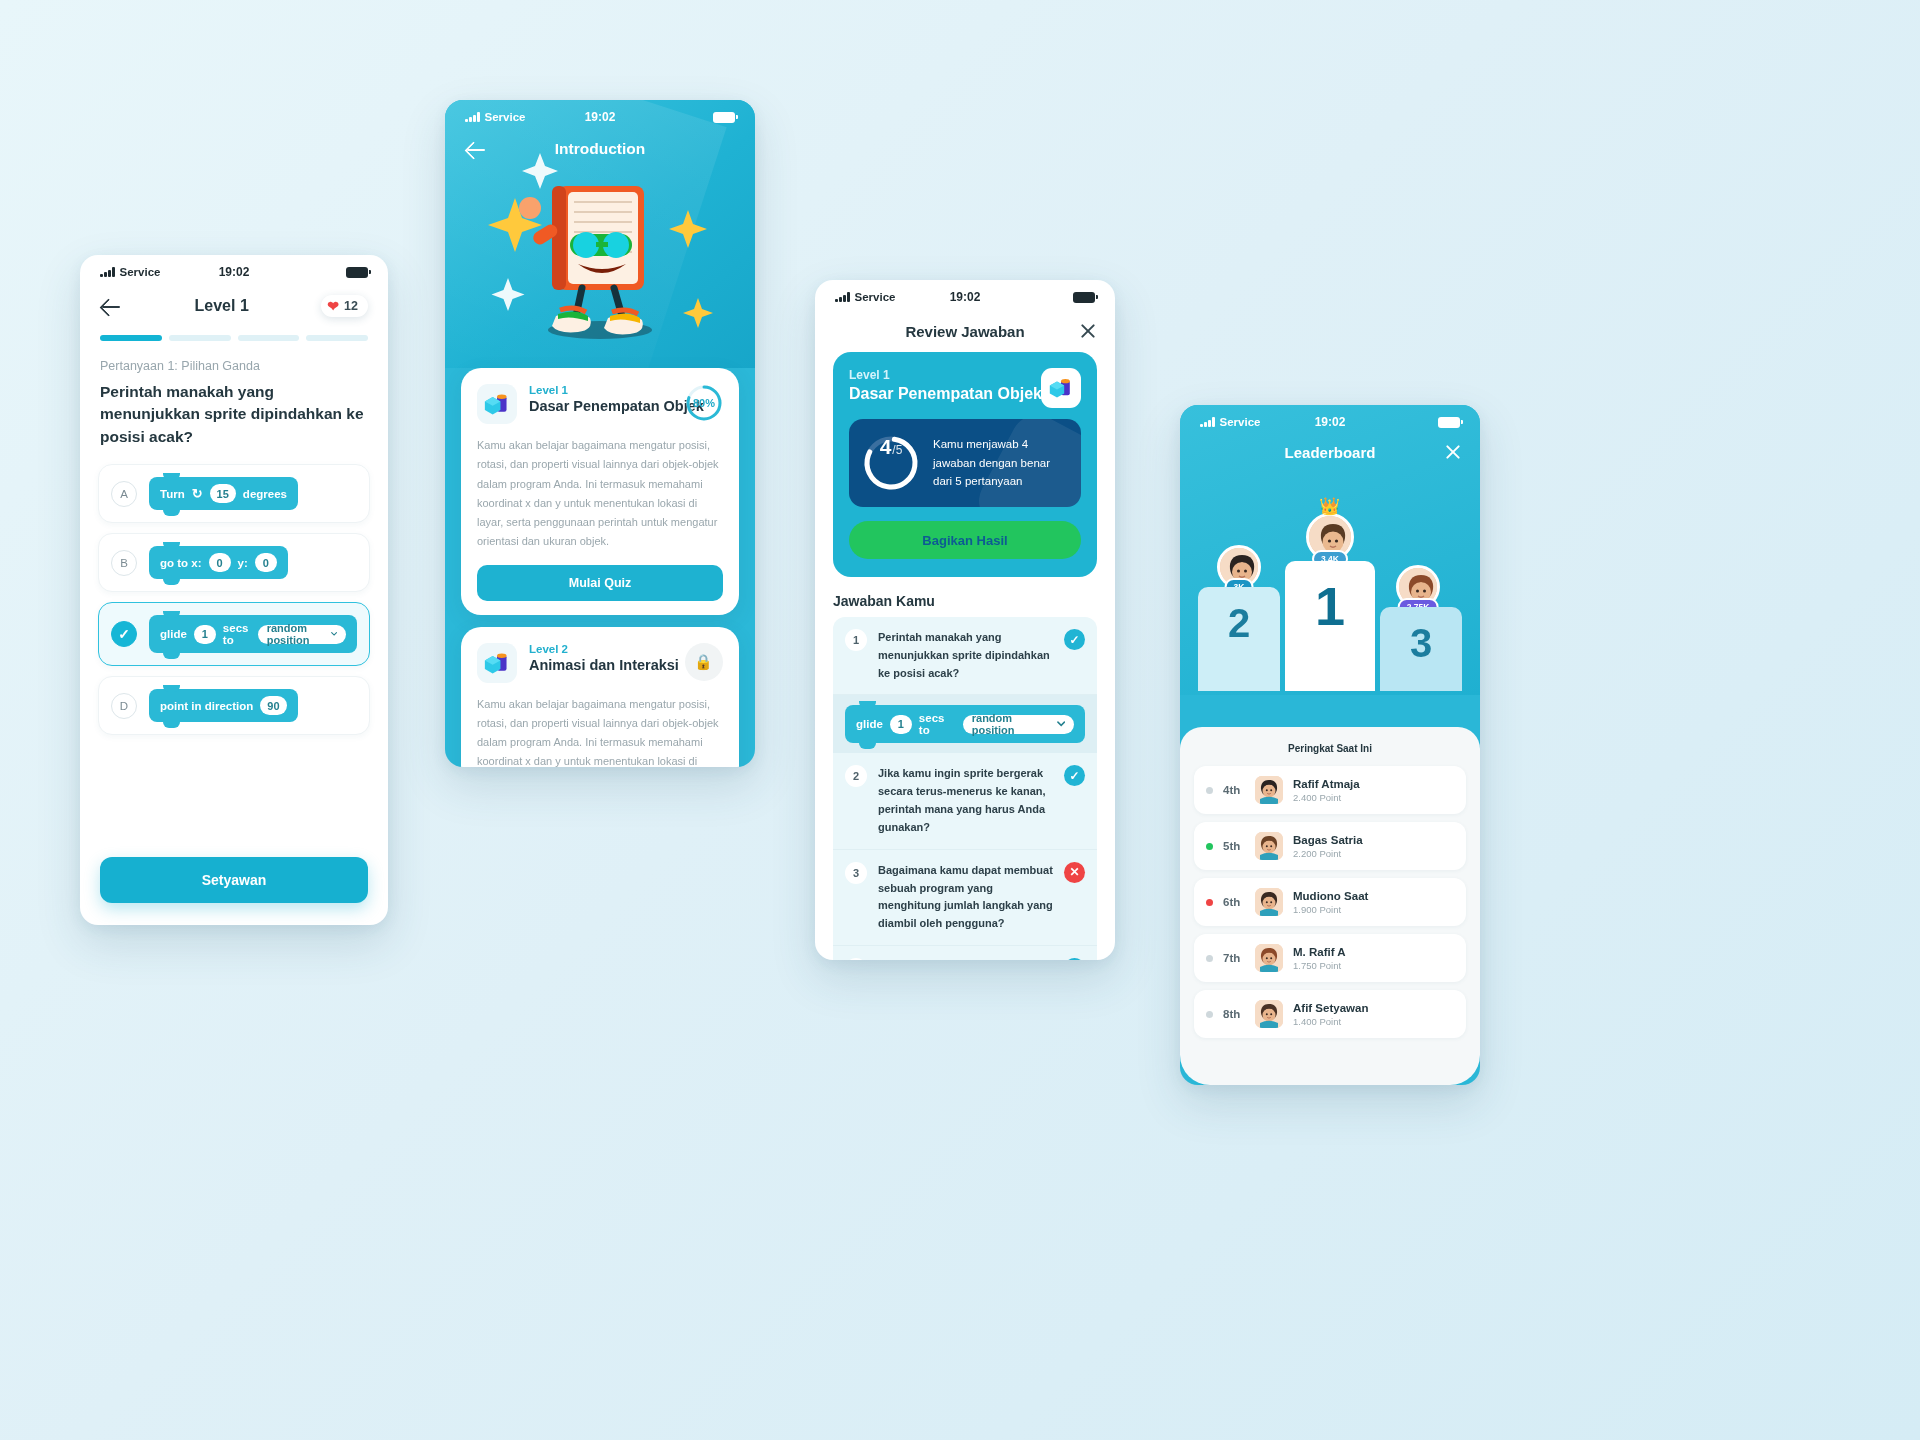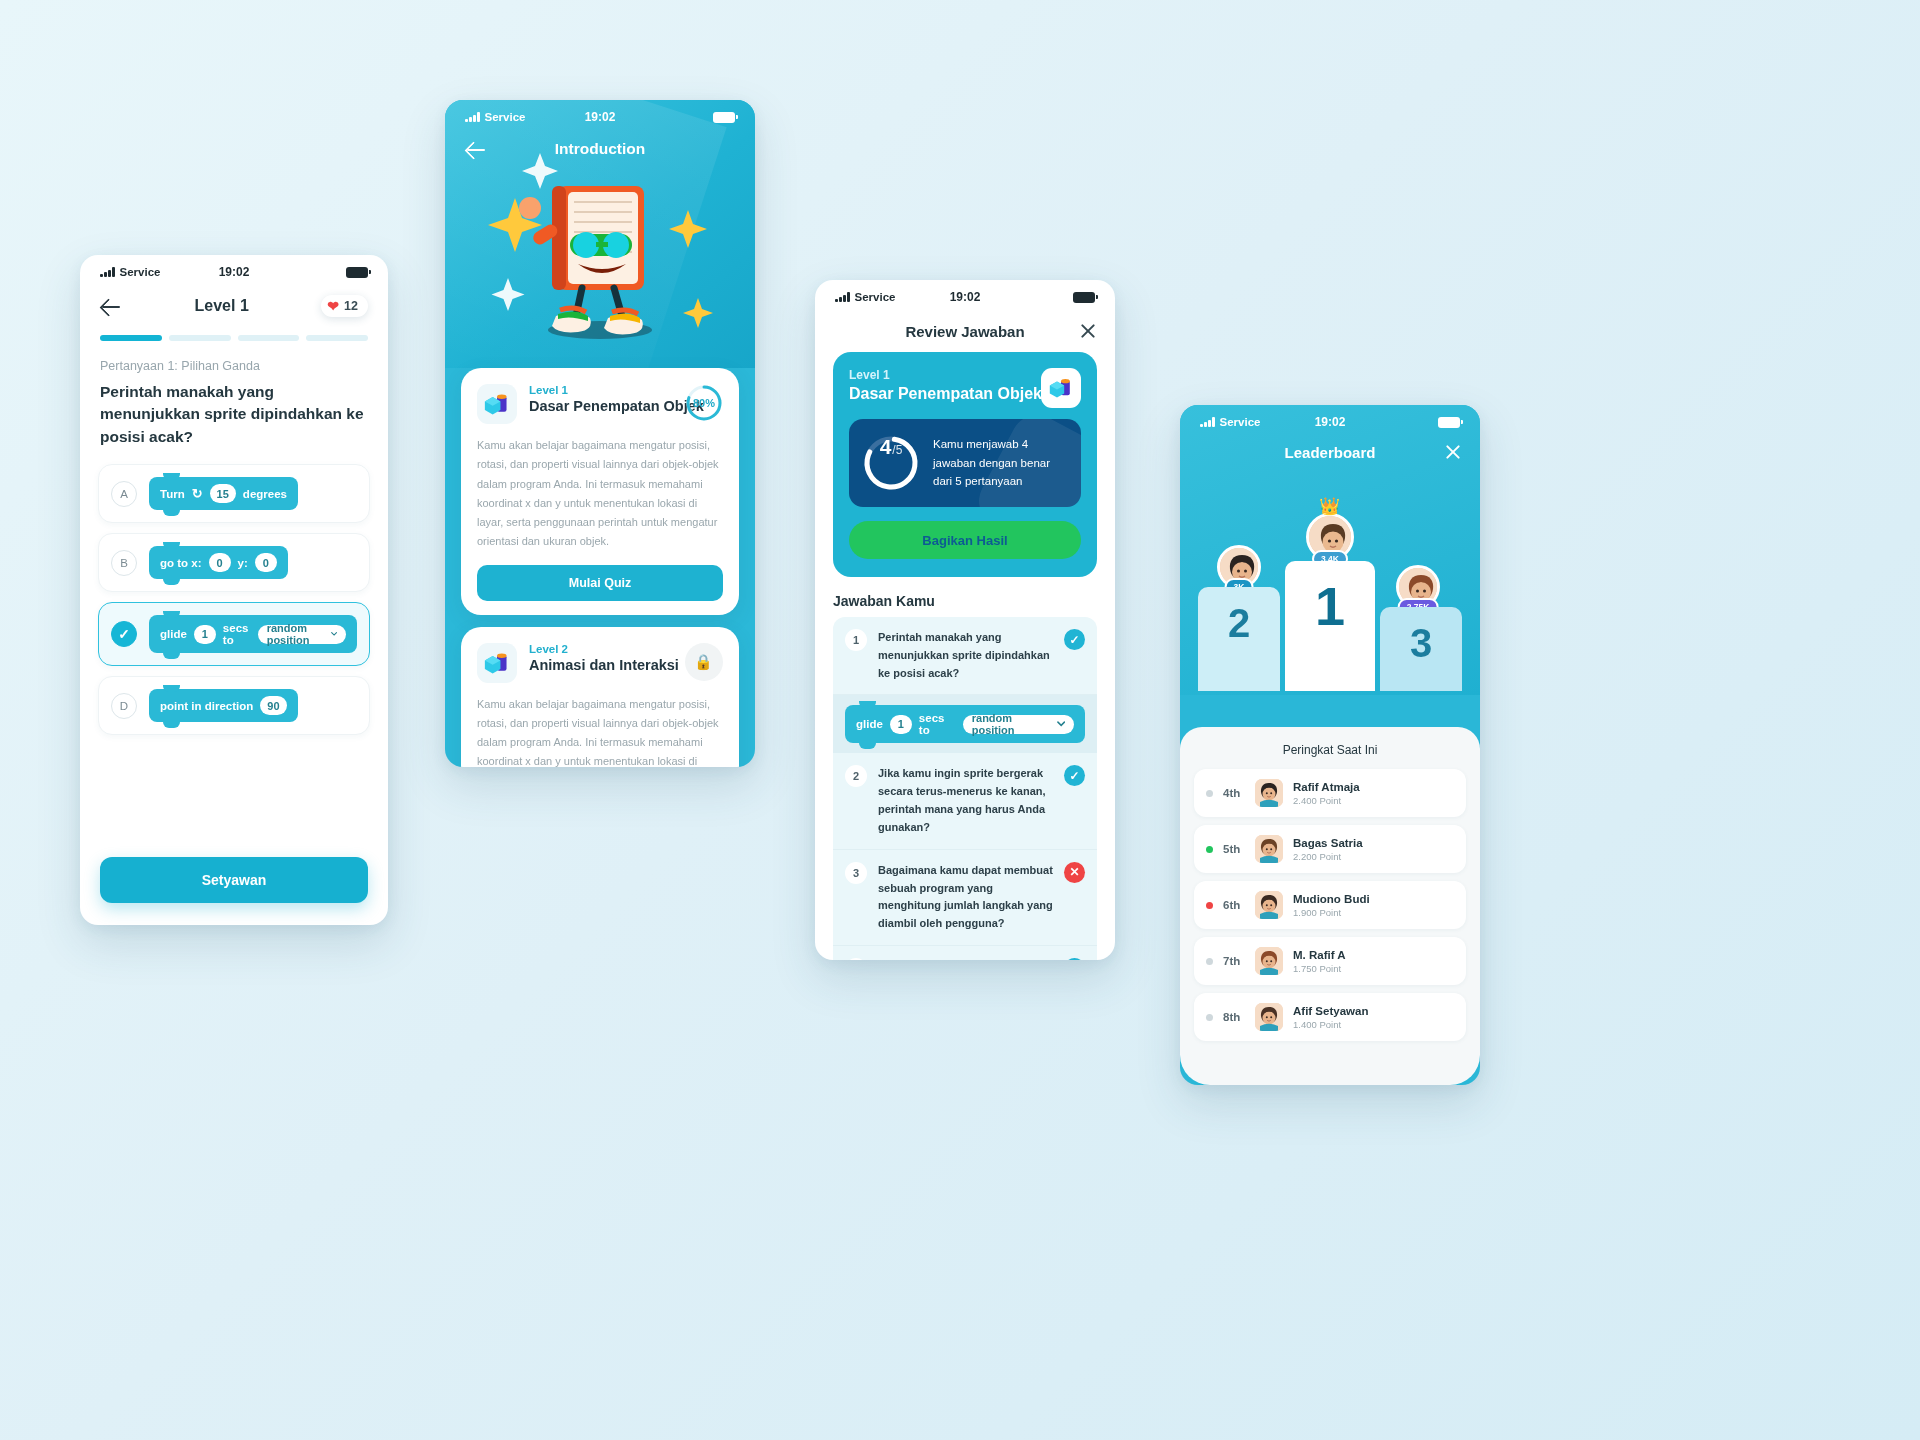--- a/index.html
+++ b/index.html
@@ -248,21 +248,21 @@
     background:#1b94c4; color:#fff; font-size:8.5px; font-weight:700;
     padding:2px 7px; border-radius:9px; border:2px solid #fff; white-space:nowrap;
   }
   .pts.gold { background:#3d9fd1; }
   .pts.purple { background:#6a5ae0; }
   .crown { position:absolute; top:-17px; left:50%; transform:translateX(-50%); font-size:17px; }
   .lb-sheet {
     position:absolute; left:0; right:0; bottom:0; top:322px;
     background:#f5f8f9; border-radius:22px 22px 30px 30px; padding: 14px 14px 0;
   }
-  .lb-h { text-align:center; font-size:12px; font-weight:400; color:#253840; padding: 2px 0 12px;}
+  .lb-h { text-align:center; font-size:10px; font-weight:700; color:#253840; padding: 2px 0 12px;}
   .lb-row {
     background:#fff; border-radius:12px; margin-bottom:8px; padding:10px 12px;
     display:flex; align-items:center; gap:10px;
     box-shadow: 0 1px 4px rgba(40,90,110,.06);
   }
   .dot { width:7px; height:7px; border-radius:50%; background:#cfd8dc; flex:0 0 7px;}
   .rank { font-size:11.5px; font-weight:700; color:#5b6b73; width:22px; flex:0 0 22px;}
   .lb-ava { width:28px; height:28px; border-radius:7px; overflow:hidden; flex:0 0 28px; background:#f3d5bd;}
   .lb-name { font-size:11.5px; font-weight:700; color:#253840; }
   .lb-pts { font-size:9.5px; color:#9aa7ad; margin-top:2px;}
@@ -684,21 +684,21 @@
                 <rect width="28" height="28" fill="#f6dcc6"></rect>
                 <path d="M14 4c-6 0-8.5 4-8 9 .7 4.6 3.3 7 8 7s7.3-2.4 8-7c.5-5-2-9-8-9z" fill="#3a2a22"></path>
                 <circle cx="14" cy="15" r="6.5" fill="#e8b48c"></circle>
                 <circle cx="11.8" cy="14.3" r="1" fill="#3a2a22"></circle>
                 <circle cx="16.2" cy="14.3" r="1" fill="#3a2a22"></circle>
                 <path d="M12.2 17.4 q1.8 1.5 3.6 0" stroke="#b5735a" stroke-width="1" fill="none"></path>
                 <path d="M7.5 13.5 q0 -9 6.5 -9 q6.5 0 6.5 9 q0 -5 -6.5 -5 q-6.5 0 -6.5 5z" fill="#3a2a22"></path>
                 <path d="M5 23 q9 -4.5 18 0 l0 5 l-18 0z" fill="#2ea0bb"></path>
               </svg></span>
             <span>
-              <span class="lb-name" style="display:block">Mudiono Budi</span>
+              <span class="lb-name" style="display:block">Mudiono Saat</span>
               <span class="lb-pts" style="display:block">1.900 Point</span>
             </span>
           </div>
           <div class="lb-row">
             <span class="dot" style="background:#cfd8dc"></span>
             <span class="rank">7th</span>
             <span class="lb-ava"><svg viewBox="0 0 28 28" width="28" height="28">
                 <rect width="28" height="28" fill="#f6dcc6"></rect>
                 <path d="M14 4c-6 0-8.5 4-8 9 .7 4.6 3.3 7 8 7s7.3-2.4 8-7c.5-5-2-9-8-9z" fill="#8c4a2a"></path>
                 <circle cx="14" cy="15" r="6.5" fill="#e8b48c"></circle>

